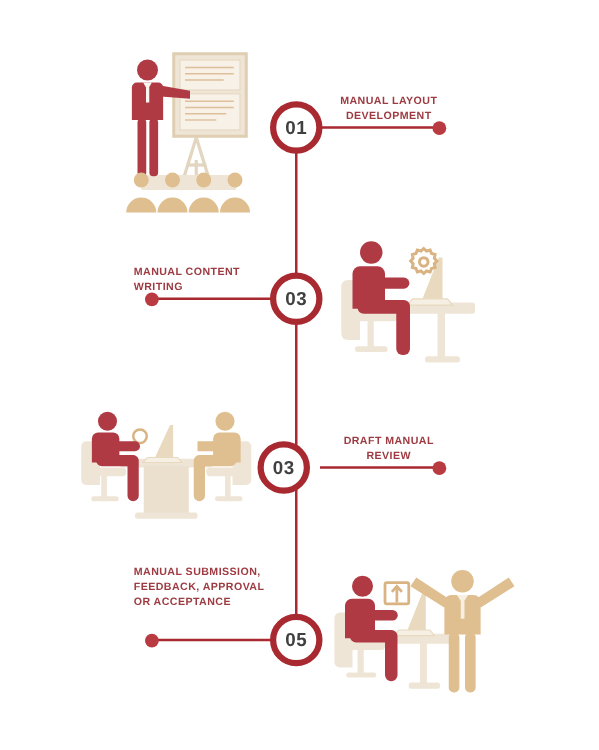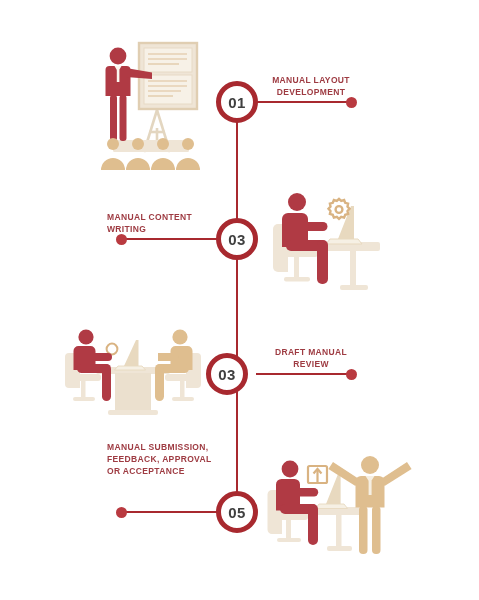--- a/index.html
+++ b/index.html
@@ -232,20 +232,20 @@
         <path d="M113 27 l26 -17 l4.6 7 l-27 17 z"></path>
         <rect x="91" y="54" width="8.5" height="48" rx="4"></rect>
         <rect x="104" y="54" width="8.5" height="48" rx="4"></rect>
       </g>
       <path d="M97.5 24 h9 l-4.5 7 z" fill="#F6EFE2"></path>
       <rect x="100.6" y="29" width="3" height="14" fill="#F6EFE2"></rect>
     </svg>
   </div>
   <div class="connector" style="left:121px;top:511px;width:96px;"></div>
   <div class="enddot" style="left:116px;top:506.5px;"></div>
-  <div class="label l" style="left:107px;top:441px;width:110px;">MANUAL SUBMISSION,
+  <div class="label l" style="left:107px;top:451px;width:110px;">MANUAL SUBMISSION,
 FEEDBACK, APPROVAL
 OR ACCEPTANCE</div>
   <div class="badge" style="left:216px;top:491px;">
     <span class="badge-num">05</span>
   </div>
 
 </div>
 
 </body></html>

